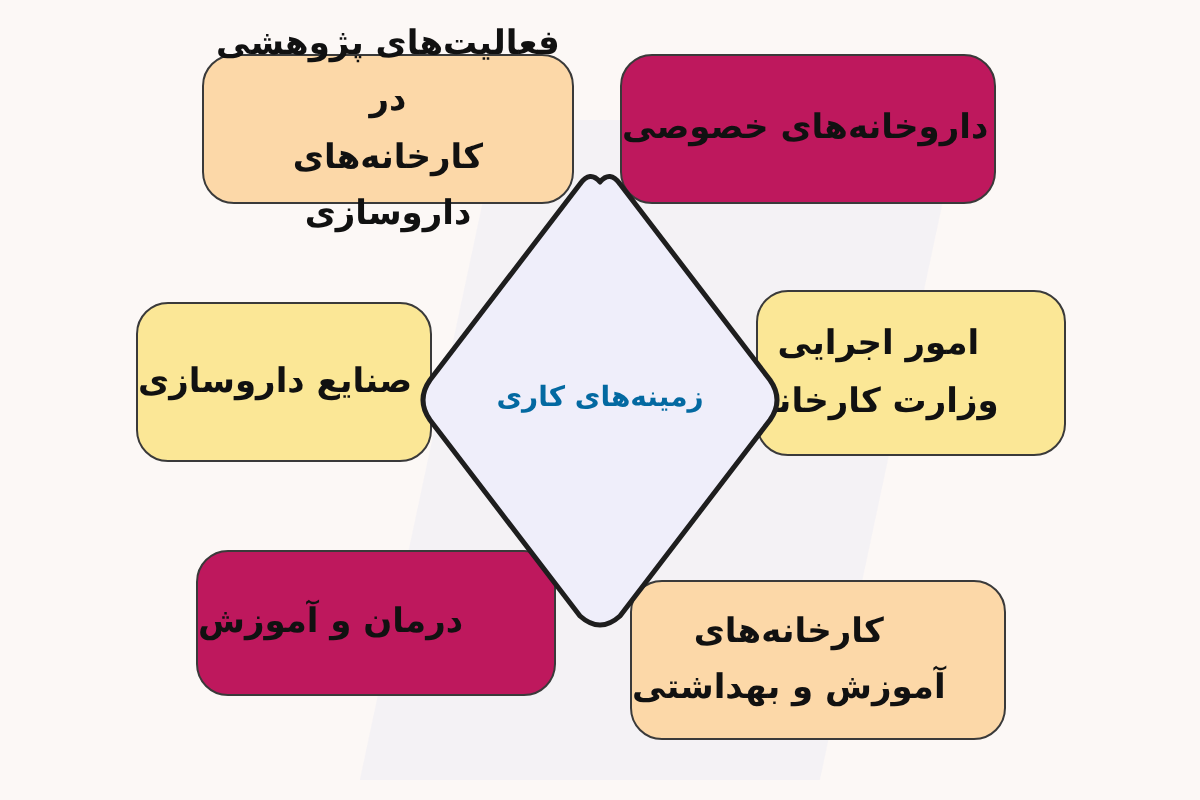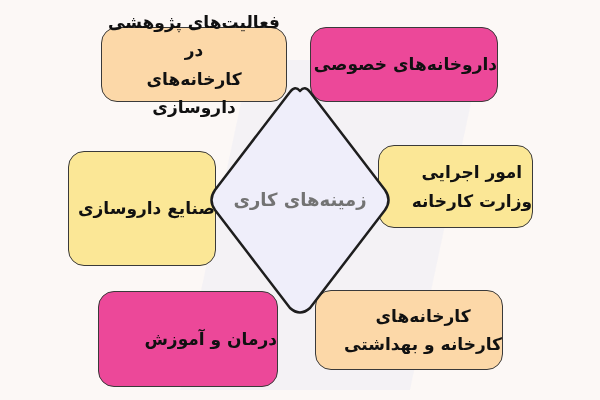--- a/index.html
+++ b/index.html
@@ -5,75 +5,75 @@
     html, body { margin:0; padding:0; }
     body {
       width:600px; height:400px; position:relative; overflow:hidden;
       background:#fcf8f6;
       font-family:"DejaVu Sans", sans-serif;
     }
     .bg-shape { position:absolute; background:#f1eff5; opacity:0.7; }
     .box {
       position:absolute; box-sizing:border-box;
       border:1.5px solid #3a3a3a; border-radius:16px;
-      display:flex; align-items:center; justify-content:flex-start;
+      display:flex; align-items:center; justify-content:flex-end;
       text-align:center; direction:rtl;
       font-size:17px; font-weight:bold; color:#111; line-height:1.65;
     }
     .orange { background:#fcd8a8; }
-    .blue   { background:#ec4899; }
+    .blue   { background:#be185d; }
     .yellow { background:#fbe796; }
     .diamond-wrap {
       position:absolute; left:208px; top:85px; width:184px; height:230px;
     }
     .diamond-wrap svg { position:absolute; left:0; top:0; }
     .diamond-text {
       position:absolute; left:0; top:0; width:100%; height:100%;
       display:flex; align-items:center; justify-content:center;
       text-align:center; direction:rtl;
-      font-size:18px; font-weight:bold; color:#737373; line-height:1.65;
+      font-size:14px; font-weight:bold; color:#0369a1; line-height:1.65;
     }
   </style>
 </head>
 <body>
 
 <div class="bg-shape" style="left:215px;top:60px;width:230px;height:330px;transform:skewX(-12deg);"></div>
 
 <div class="box orange" style="left:101px;top:27px;width:186px;height:75px;">
   <div>
     <div>فعالیت‌های پژوهشی در</div>
     <div>کارخانه‌های داروسازی</div>
   </div>
 </div>
 
 <div class="box blue" style="left:310px;top:27px;width:188px;height:75px;">
   <div>داروخانه‌های خصوصی</div>
 </div>
 
-<div class="box yellow" style="left:68px;top:151px;width:148px;height:115px;">
+<div class="box yellow" style="left:68px;top:151px;width:148px;height:80px;">
   <div>صنایع داروسازی</div>
 </div>
 
 <div class="box yellow" style="left:378px;top:145px;width:155px;height:83px;">
   <div>
     <div>امور اجرایی</div>
     <div>وزارت کارخانه</div>
   </div>
 </div>
 
-<div class="box blue" style="left:98px;top:291px;width:180px;height:96px;">
+<div class="box blue" style="left:98px;top:275px;width:180px;height:73px;">
   <div>
     <div>درمان و آموزش</div>
   </div>
 </div>
 
 <div class="box orange" style="left:315px;top:290px;width:188px;height:80px;">
   <div>
     <div>کارخانه‌های</div>
-    <div>کارخانه و بهداشتی</div>
+    <div>آموزش و بهداشتی</div>
   </div>
 </div>
 
 <div class="diamond-wrap">
   <svg width="184" height="230" viewBox="0 0 184 230">
     <path d="M92 6 Q97 0 102 7 L177 105 Q184 115 177 125 L102 223 Q92 232 82 223 L7 125 Q0 115 7 105 L82 7 Q87 0 92 6 Z" fill="#efeefa" stroke="#1e1e1e" stroke-width="2.5" stroke-linejoin="round"></path>
   </svg>
   <div class="diamond-text">
     <div>
       <div>زمینه‌های کاری</div>

